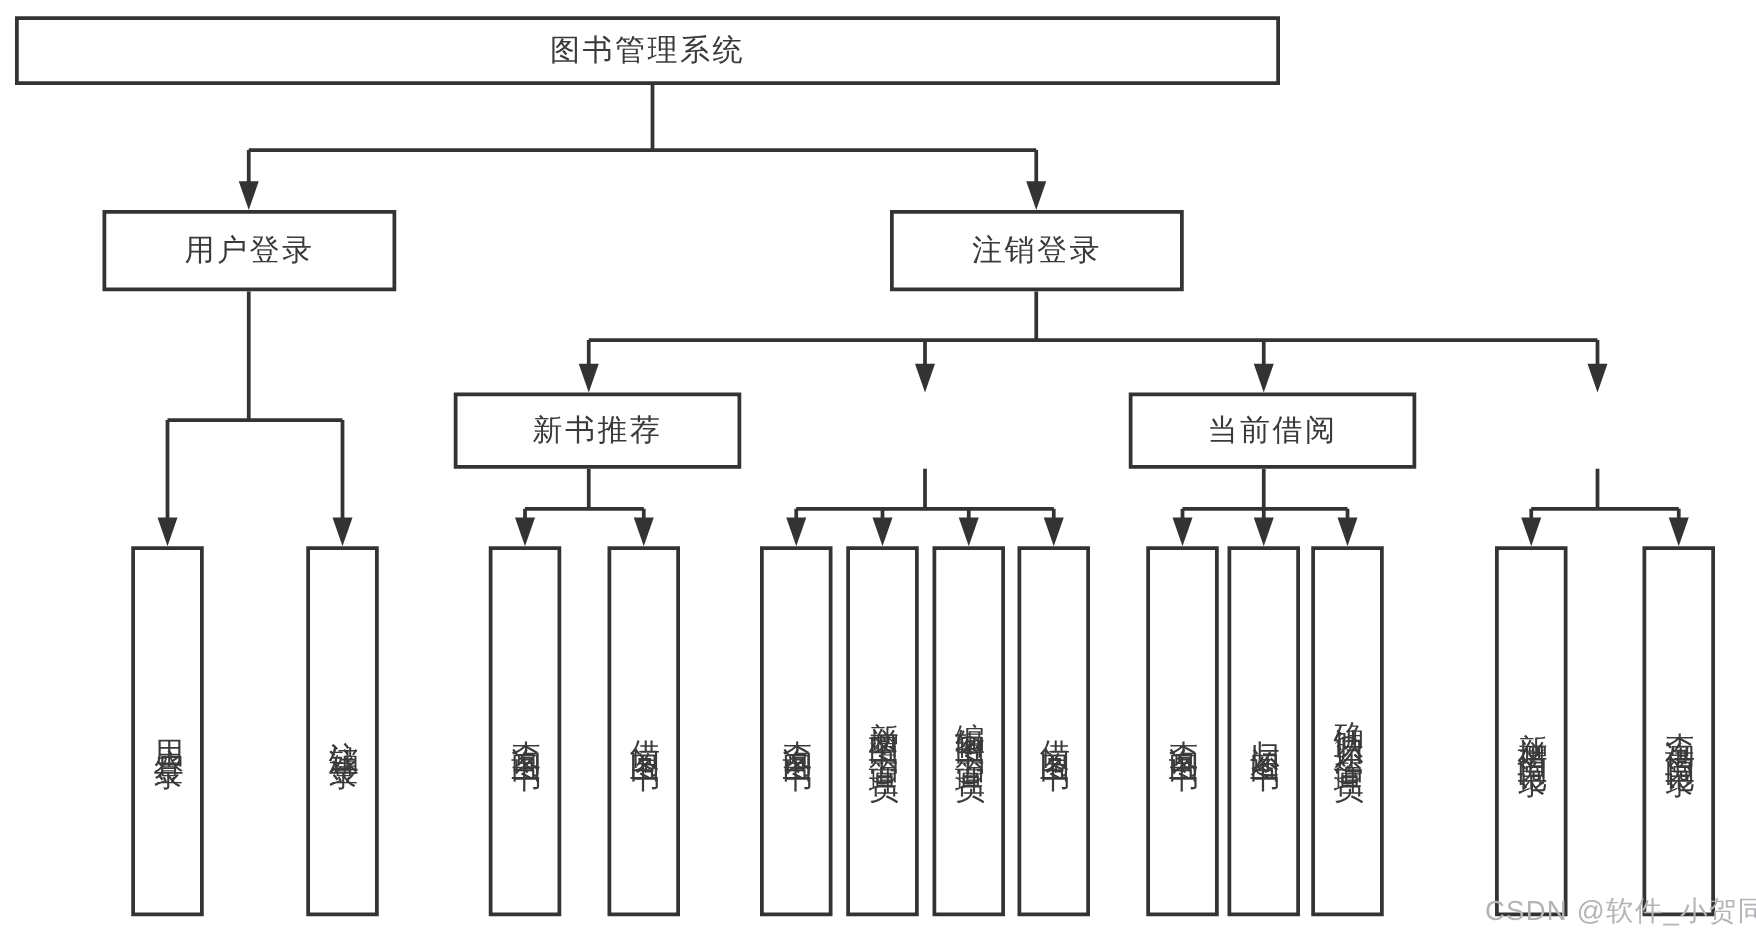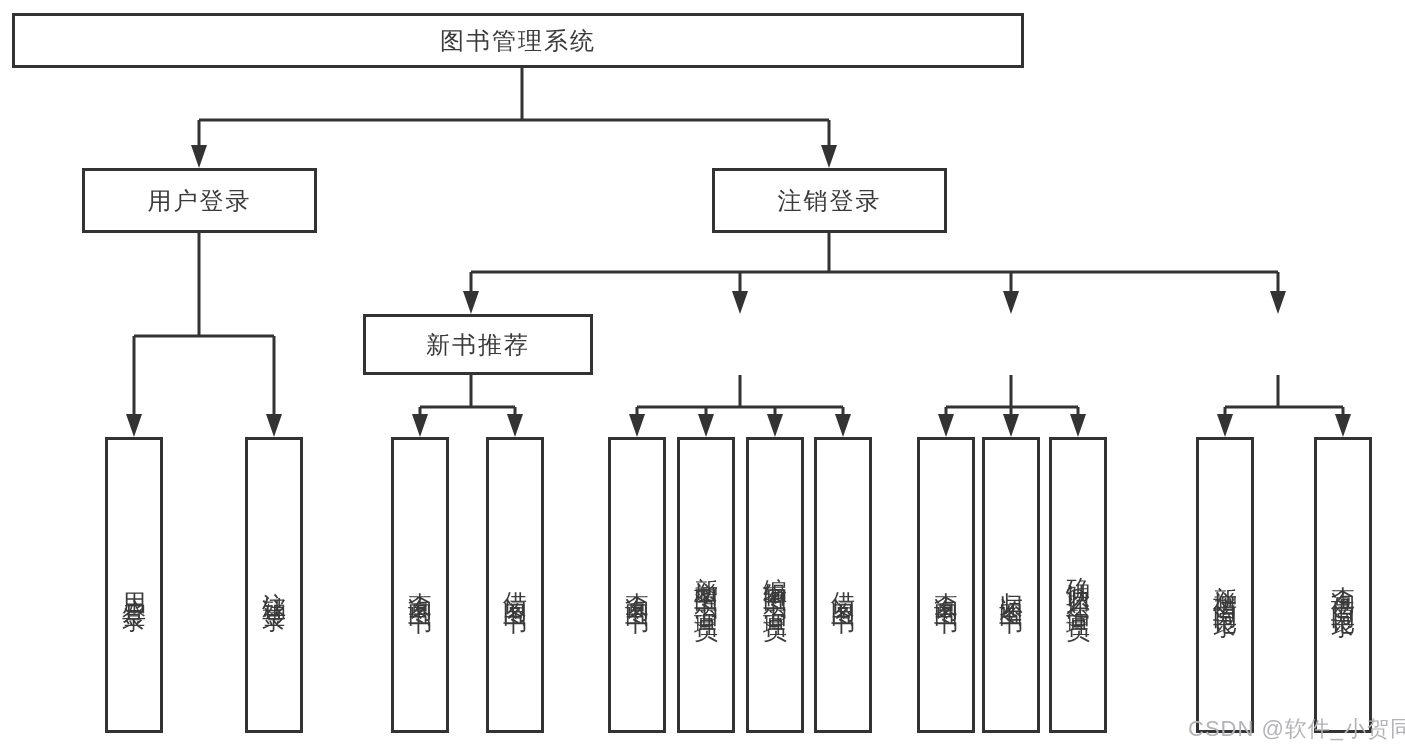--- a/index.html
+++ b/index.html
@@ -51,20 +51,21 @@
              M1070,414 L1086,414 L1078,437 Z M1217,414 L1233,414 L1225,437 Z
              M1335,414 L1351,414 L1343,437 Z" fill="#333333" stroke="none"></path>
   </svg>
 
   <div class="node root">图书管理系统</div>
 
   <div class="node lvl2" style="left:82px">用户登录</div>
   <div class="node lvl2" style="left:712px">注销登录</div>
 
   <div class="node lvl3" style="left:363px">新书推荐</div>
+  <div class="node lvl3" style="left:903px">当前借阅</div>
 
   <div class="node leaf" style="left:105px">用户登录</div>
   <div class="node leaf" style="left:245px">注销登录</div>
 
   <div class="node leaf" style="left:391px">查询图书</div>
   <div class="node leaf" style="left:486px">借阅图书</div>
 
   <div class="node leaf" style="left:608px">查询图书</div>
   <div class="node leaf" style="left:677px">新增图书（管理员）</div>
   <div class="node leaf" style="left:746px">编辑图书（管理员）</div>

